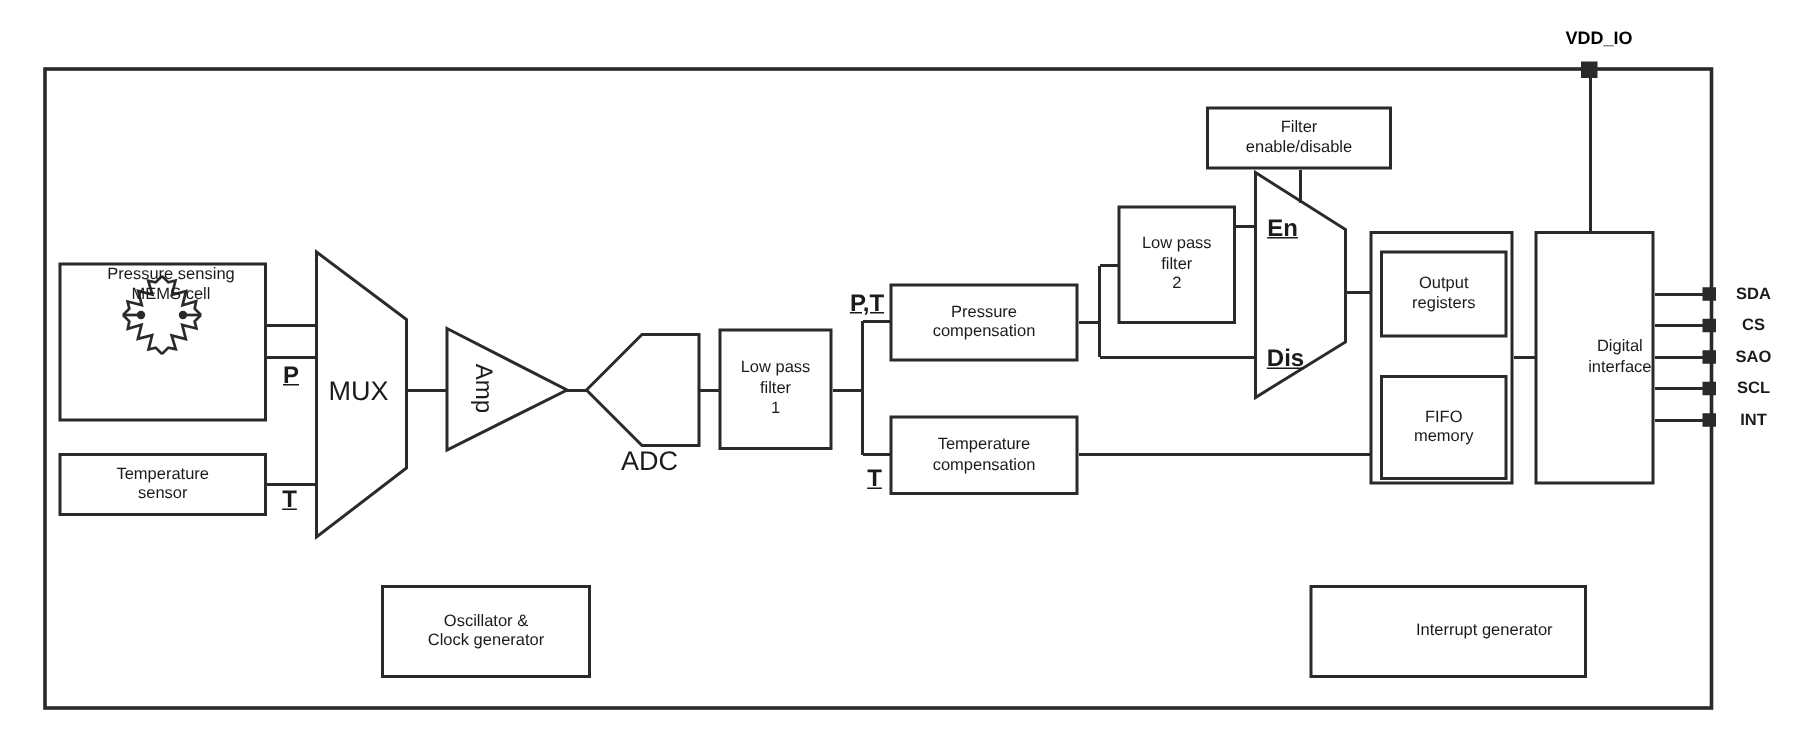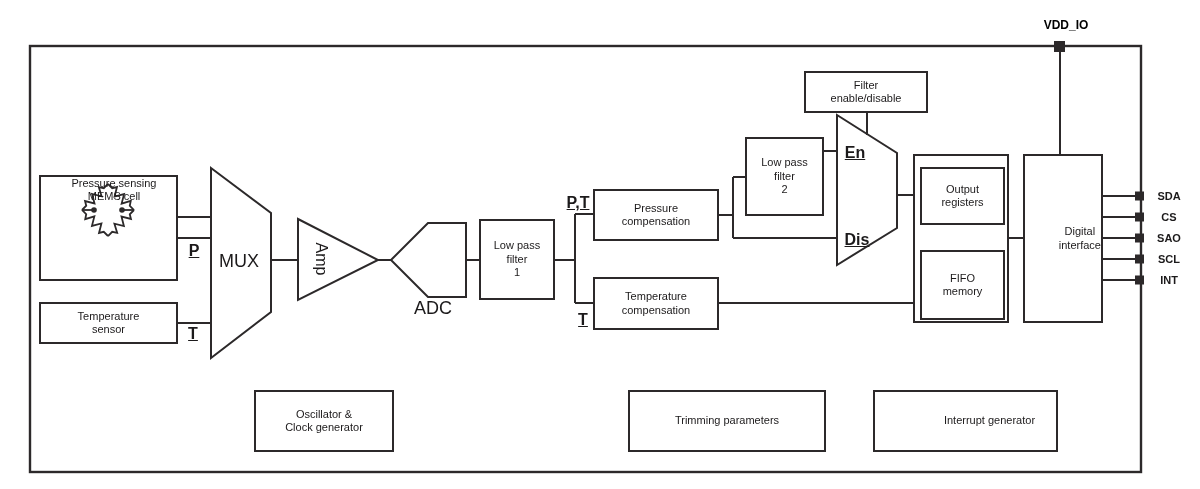--- a/index.html
+++ b/index.html
@@ -178,23 +178,20 @@
     <span class="box-label">Digital
 interface</span>
   </div>
 
   <div class="box" style="left:254px;top:390px;width:140px;height:62px;">
     <span class="box-label">Oscillator &amp;
 Clock generator</span>
   </div>
 
 
-  <div class="box" style="left:628px;top:390px;width:198px;height:62px;">
-    <span class="box-label">Trimming parameters</span>
-  </div>
 
   <div class="box" style="left:873px;top:390px;width:185px;height:62px;padding-left:48px;">
     <span class="box-label">Interrupt generator</span>
   </div>
 
   <span class="shape-label" style="left:239px;top:261px;">MUX</span>
   <span class="shape-label rot" style="left:321px;top:259px;">Amp</span>
   <span class="shape-label" style="left:433px;top:260px;margin-top:48px;">ADC</span>
 
   <span class="float-label" style="left:194px;top:251px;">P</span>

